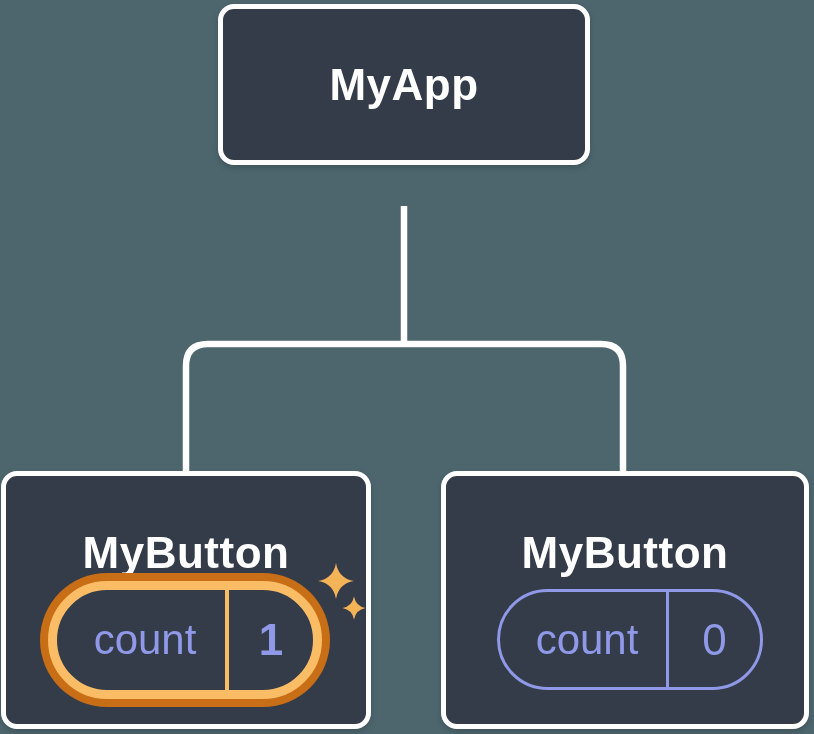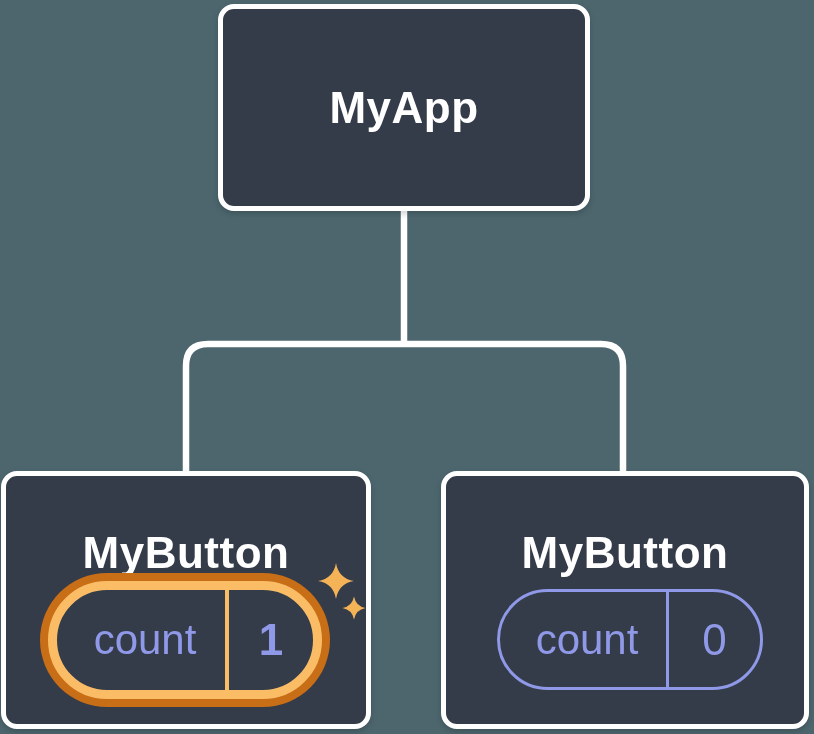--- a/index.html
+++ b/index.html
@@ -18,21 +18,21 @@
   .node {
     position: absolute;
     background: #343B49;
     border: 5px solid #FFFFFF;
     border-radius: 16px;
     box-sizing: border-box;
     box-shadow: 0 3px 6px rgba(0,0,0,0.18);
   }
   .node-root {
     left: 218px; top: 4px;
-    width: 372px; height: 207px;
+    width: 372px; height: 161px;
     display: flex; align-items: center; justify-content: center;
   }
   .node-child-left {
     left: 1px; top: 471px;
     width: 370px; height: 258px;
   }
   .node-child-right {
     left: 441px; top: 471px;
     width: 368px; height: 258px;
   }

